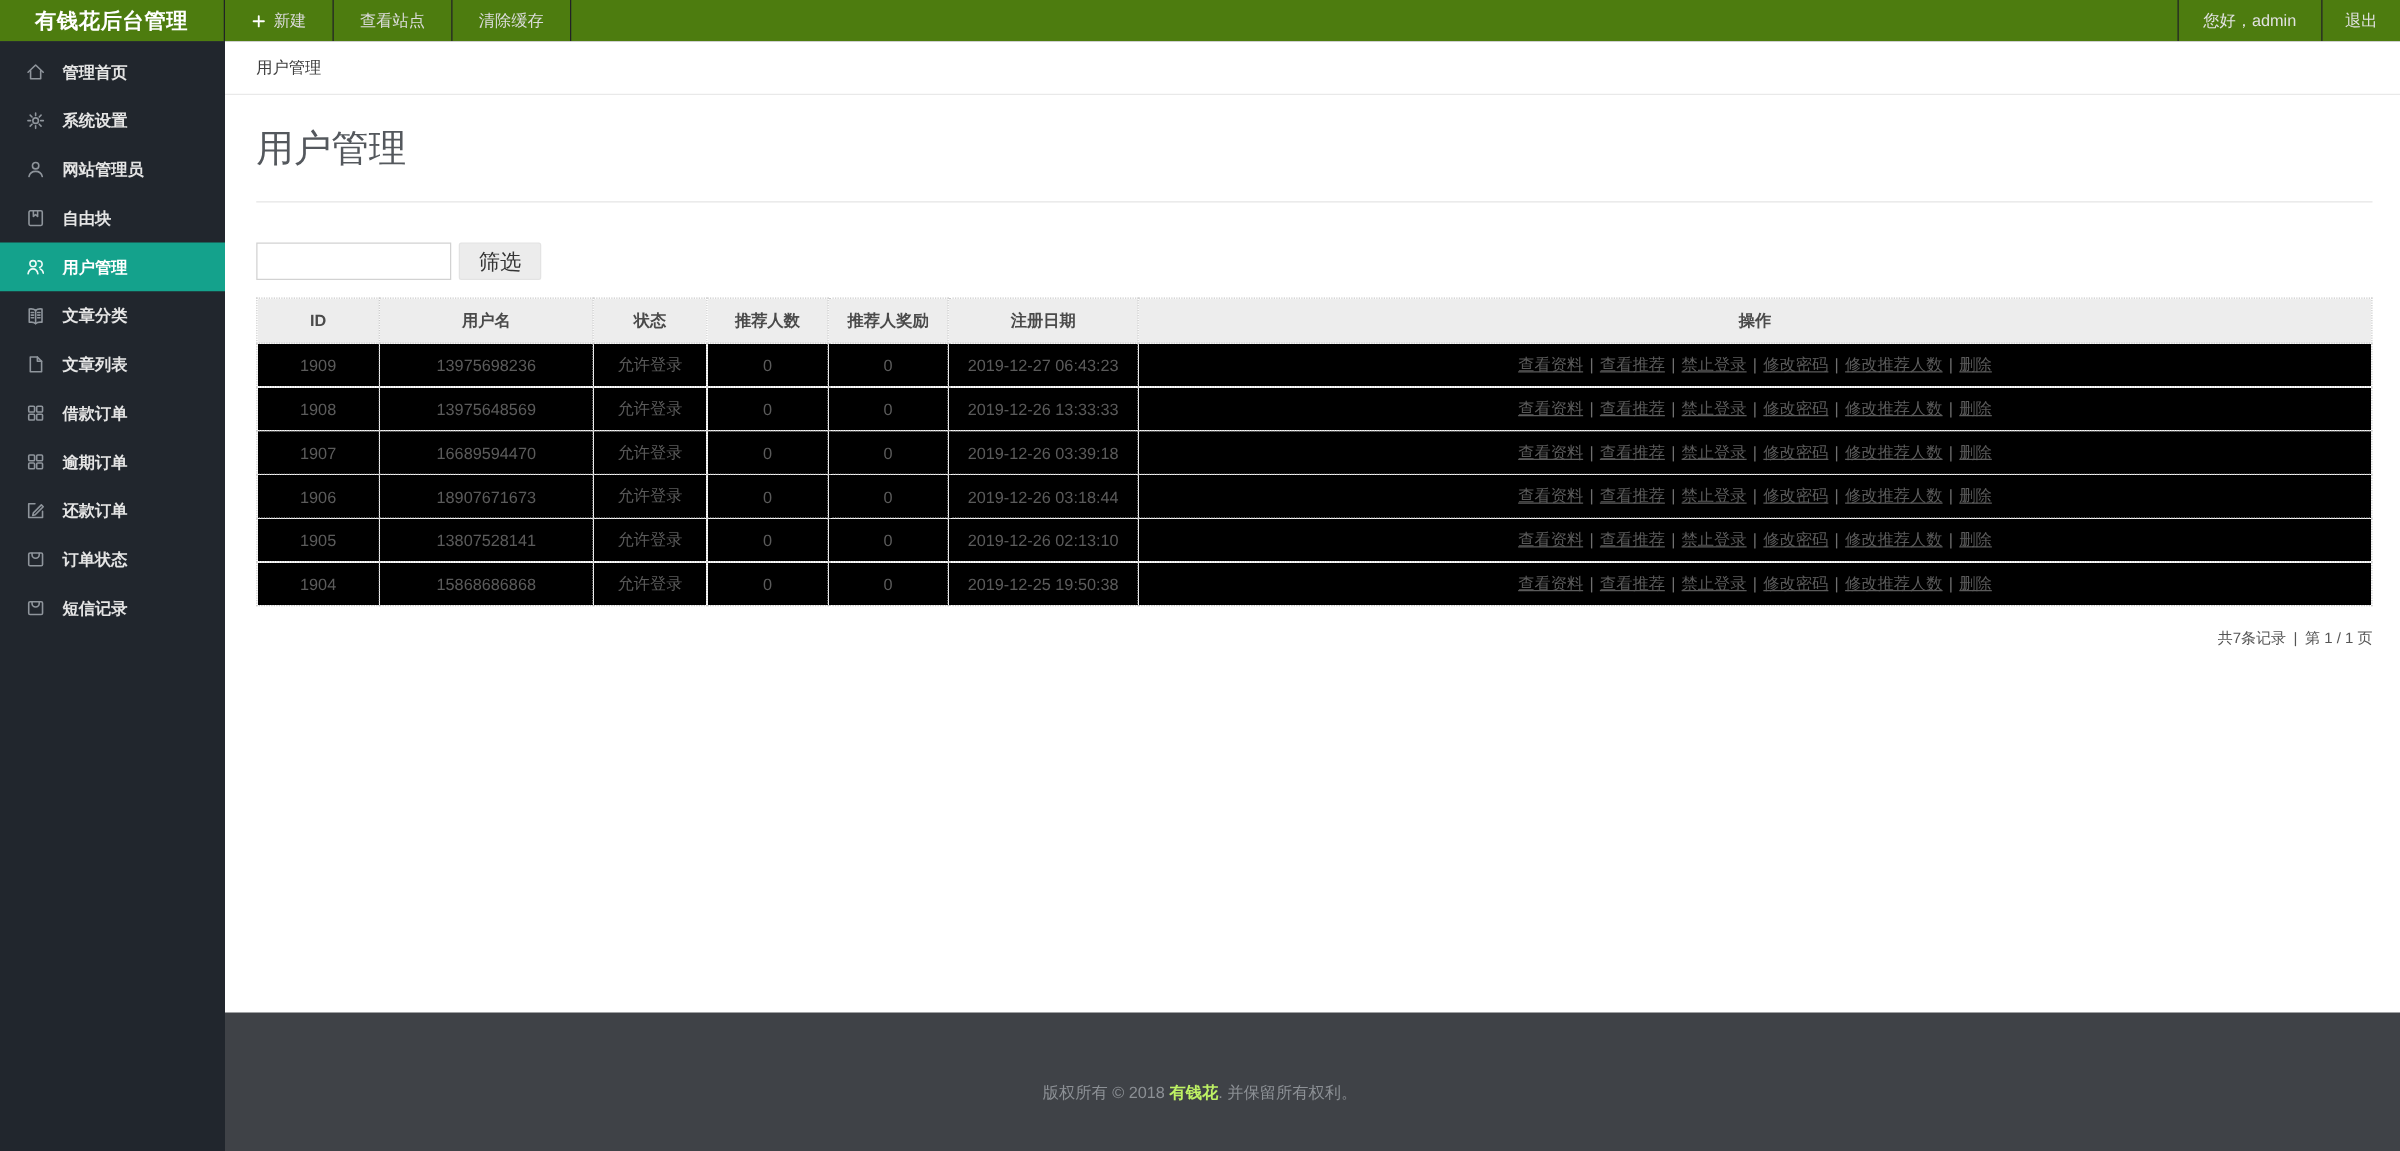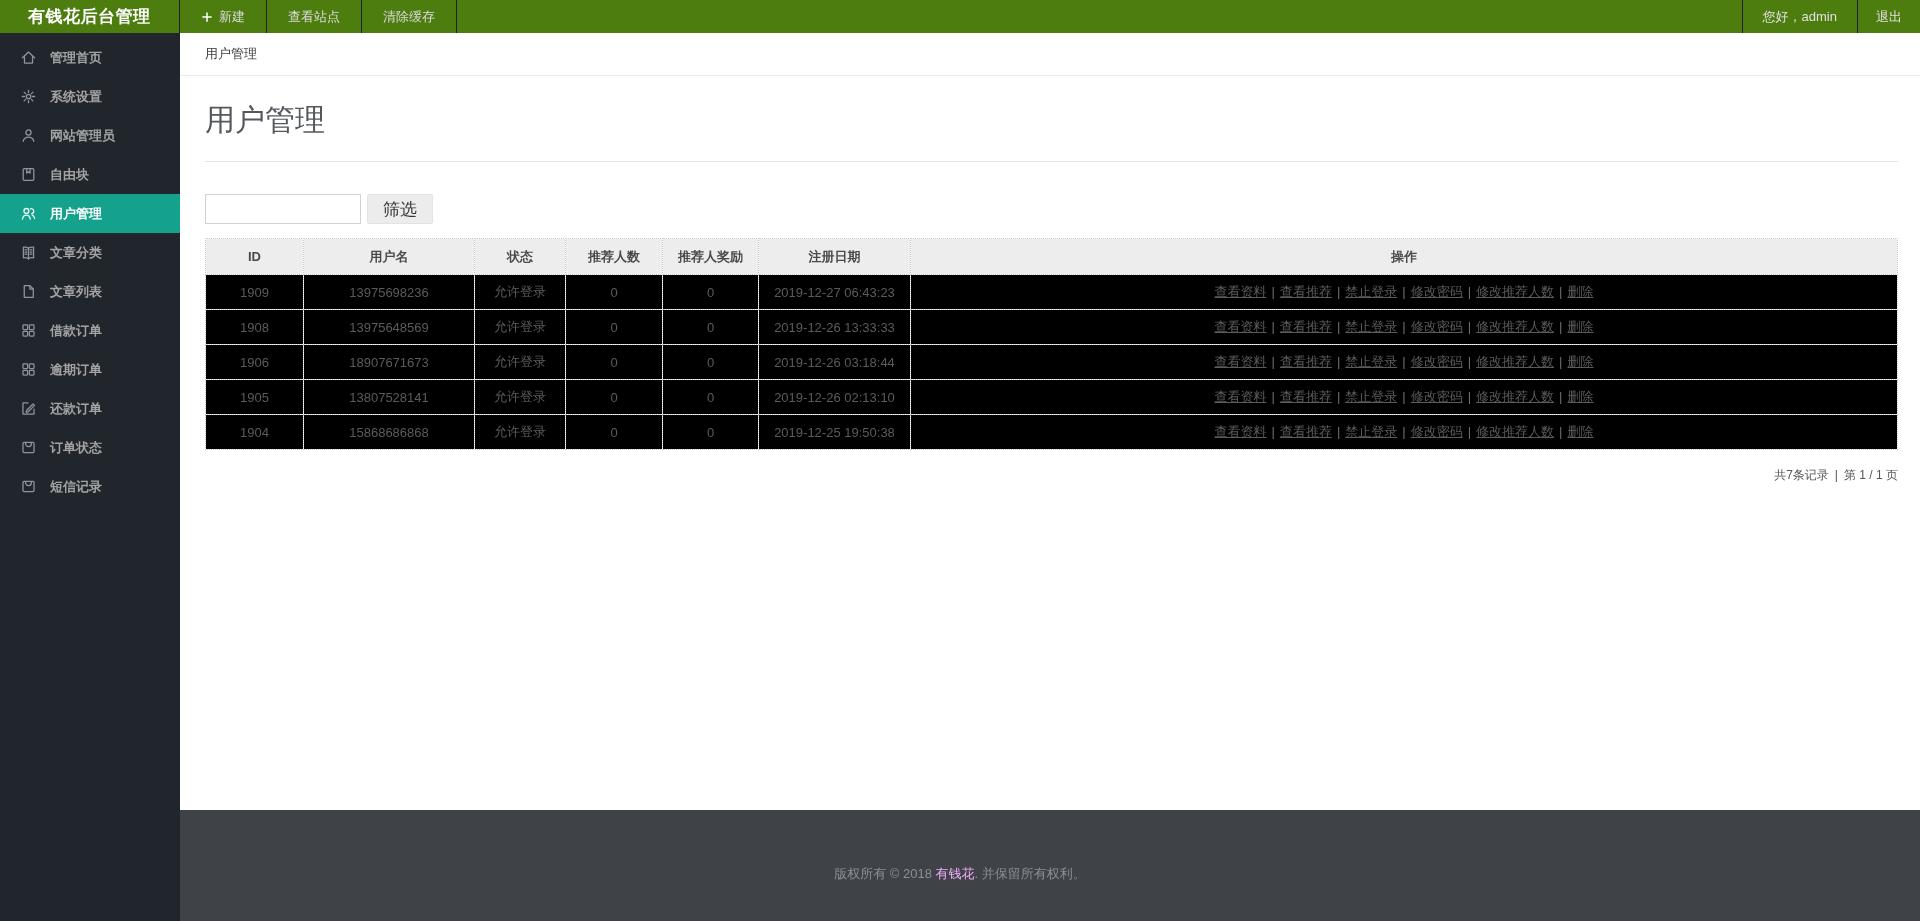--- a/index.html
+++ b/index.html
@@ -17,21 +17,21 @@
   .nav-item { display:flex; align-items:center; padding:0 21px; border-right:1px solid #222226; cursor:pointer; white-space:nowrap; }
   .nav-item .icon { display:flex; margin-right:6px; color:#fff; }
   .nav-item .icon svg { width:12px; height:12px; }
   .topbar-right { margin-left:auto; display:flex; align-items:stretch; }
   .greeting { display:flex; align-items:center; padding:0 20px; border-left:1px solid #222226; border-right:1px solid #222226; color:#e2e2e2; }
   .logout { display:flex; align-items:center; padding:0 18px; cursor:pointer; color:#e2e2e2; }
   
   .body-row { display:flex; height:888px; align-items:stretch; }
   .sidebar { width:180px; flex:0 0 180px; background:#21262d; padding-top:5px; }
   .side-item { height:39px; display:flex; align-items:center; padding-left:20px; cursor:pointer;
-               color:#a3a3a3; font-size:13px; font-weight:bold; }
+               color:#e5e5e5; font-size:13px; font-weight:bold; }
   .side-item .icon { width:17px; height:17px; margin-right:13px; color:#8f959c; display:flex; flex:0 0 17px; }
   .side-item .icon svg { width:17px; height:17px; }
   .side-item.active { background:#14a28c; color:#ffffff; }
   .side-item.active .icon { color:#eefaf7; }
   
   .main { flex:1; display:flex; flex-direction:column; background:#3f4247; min-width:0; }
   .breadcrumb-bar { background:#ffffff; height:43px; flex:0 0 43px; border-bottom:1px solid #e9e9e9;
                     display:flex; align-items:center; padding-left:25px; font-size:13px; color:#3c3c3c; }
   .content { background:#ffffff; height:734px; flex:0 0 734px; padding:0 22px 0 25px; overflow:hidden; }
   .page-title { font-size:30px; font-weight:normal; color:#54585d; margin:26px 0 0 0; line-height:35px; }
@@ -49,21 +49,21 @@
   .user-table th { background:#ededed; color:#4a4a4a; font-weight:bold; height:36px; }
   .user-table td { height:35px; background:#000000; }
   a.action-link { color:#5b5b5b; text-decoration:underline; cursor:pointer; }
   .action-sep { color:#6f6f6f; margin:0 5px; }
   
   .pagination { margin-top:17px; text-align:right; font-size:12px; color:#555; }
   .pagination .page-sep { margin:0 6px; }
   .footer-area { flex:1; position:relative; }
   .footer-text { position:absolute; top:55px; left:-180px; width:1920px; text-align:center;
                  font-size:13px; color:#8c9095; }
-  .footer-text b { font-weight:normal; color:#f0abfc;margin-top:19px; }
+  .footer-text b { font-weight:bold; color:#bef264;margin-top:19px; }
 </style>
 </head>
 <body>
 
 <header class="topbar">
   <div class="brand">有钱花后台管理</div>
   <nav class="topbar-nav">
       <div class="nav-item">
         <span class="icon">
           <svg viewBox="0 0 16 16" fill="none" stroke="currentColor" stroke-width="1.2" stroke-linecap="round" stroke-linejoin="round">
@@ -252,20 +252,29 @@
             <tr>
               <td>1908</td>
               <td>13975648569</td>
               <td>允许登录</td>
               <td>0</td>
               <td>0</td>
               <td>2019-12-26 13:33:33</td>
               <td><a class="action-link">查看资料</a><span class="action-sep">|</span><a class="action-link">查看推荐</a><span class="action-sep">|</span><a class="action-link">禁止登录</a><span class="action-sep">|</span><a class="action-link">修改密码</a><span class="action-sep">|</span><a class="action-link">修改推荐人数</a><span class="action-sep">|</span><a class="action-link">删除</a></td>
             </tr>
             <tr>
+              <td>1907</td>
+              <td>16689594470</td>
+              <td>允许登录</td>
+              <td>0</td>
+              <td>0</td>
+              <td>2019-12-26 03:39:18</td>
+              <td><a class="action-link">查看资料</a><span class="action-sep">|</span><a class="action-link">查看推荐</a><span class="action-sep">|</span><a class="action-link">禁止登录</a><span class="action-sep">|</span><a class="action-link">修改密码</a><span class="action-sep">|</span><a class="action-link">修改推荐人数</a><span class="action-sep">|</span><a class="action-link">删除</a></td>
+            </tr>
+            <tr>
               <td>1906</td>
               <td>18907671673</td>
               <td>允许登录</td>
               <td>0</td>
               <td>0</td>
               <td>2019-12-26 03:18:44</td>
               <td><a class="action-link">查看资料</a><span class="action-sep">|</span><a class="action-link">查看推荐</a><span class="action-sep">|</span><a class="action-link">禁止登录</a><span class="action-sep">|</span><a class="action-link">修改密码</a><span class="action-sep">|</span><a class="action-link">修改推荐人数</a><span class="action-sep">|</span><a class="action-link">删除</a></td>
             </tr>
             <tr>
               <td>1905</td>

